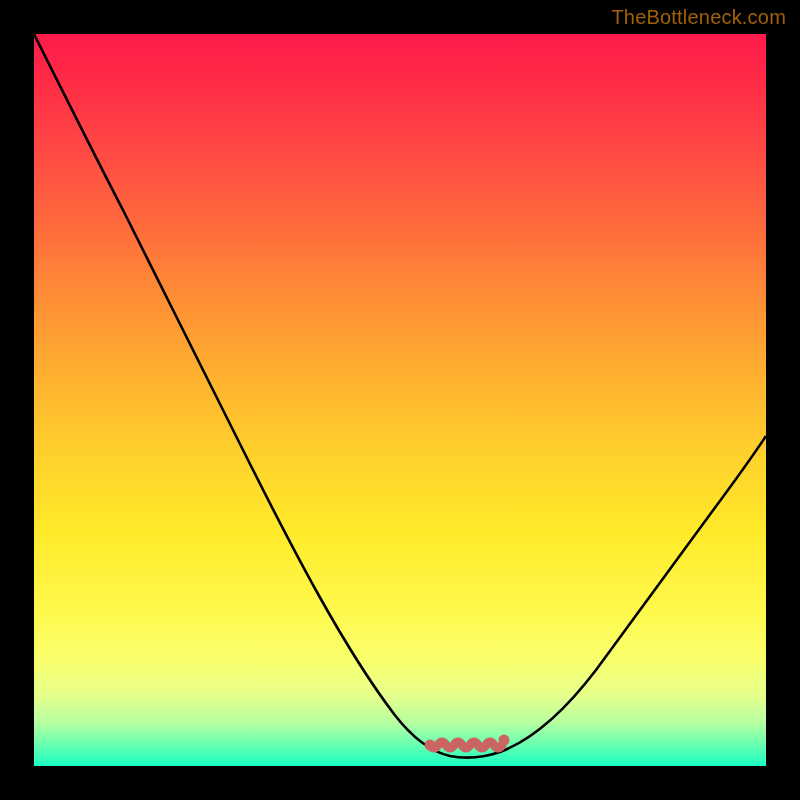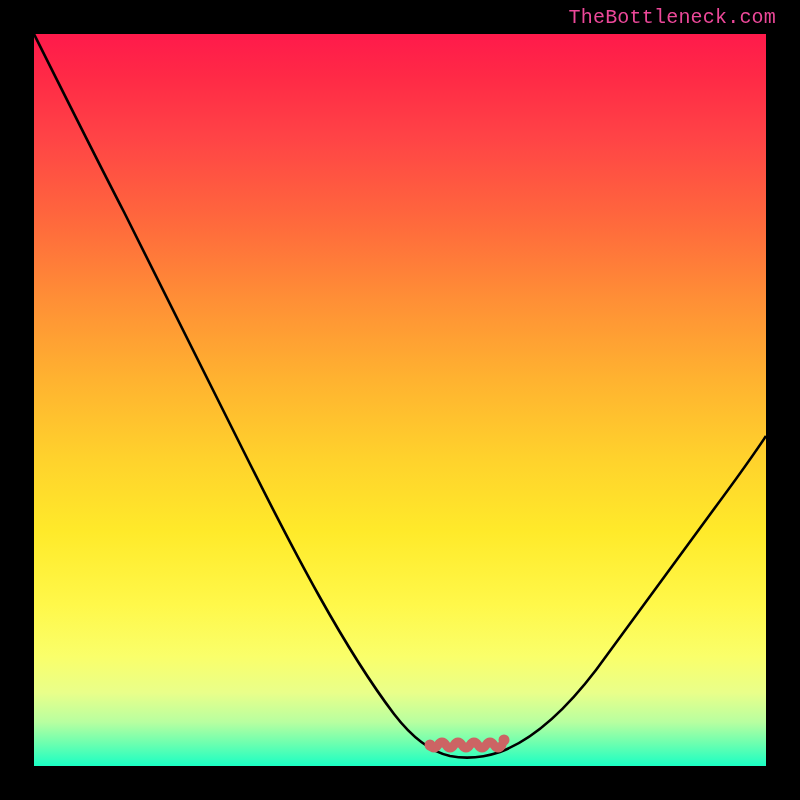--- a/index.html
+++ b/index.html
@@ -54,26 +54,25 @@
   .svg-layer {
     position: absolute;
     left: 0;
     top: 0;
     width: 100%;
     height: 100%;
   }
   .watermark {
     position: absolute;
     top: 6px;
-    right: 24px;
-    color: #ec4899;
+    right: 14px;
+    color: #a16207;
     font-size: 20px;
     letter-spacing: 0.2px;
     user-select: none;
-    font-family: Liberation Mono, monospace;
   }
 </style>
 </head>
 <body>
 
 <div class="frame">
 
   <div class="plot">
     <div class="gradient"></div>
 

